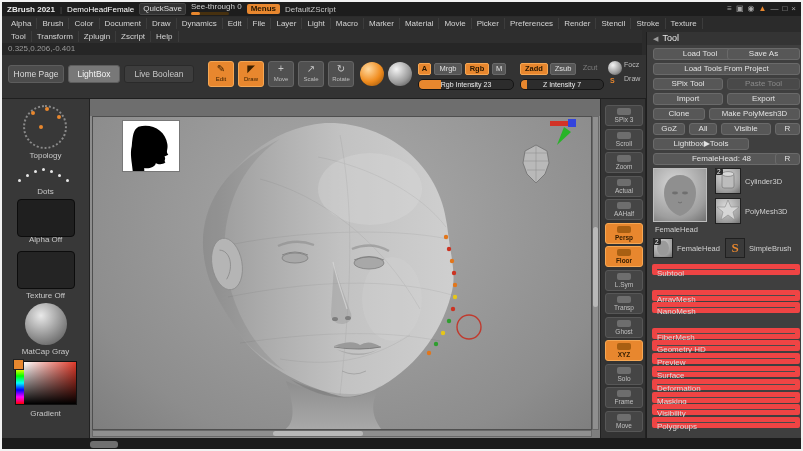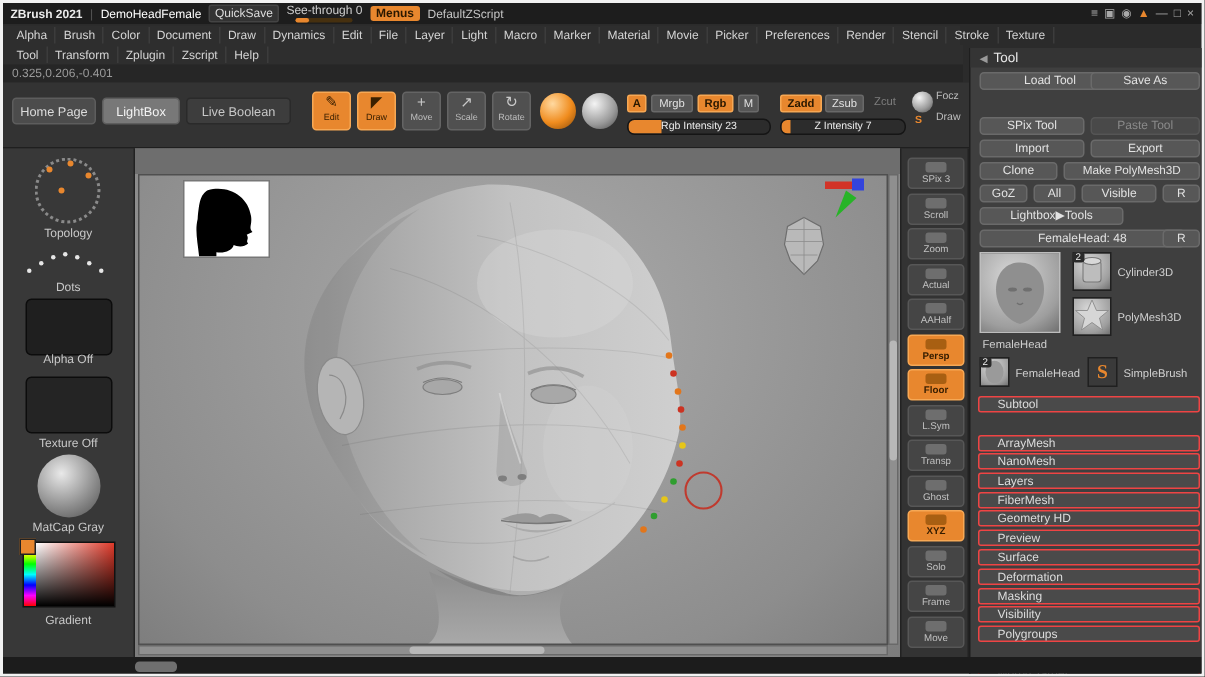--- a/index.html
+++ b/index.html
@@ -7,21 +7,21 @@
   .window{position:relative;width:803px;height:451px;background:#2b2b2b;border:2px solid #f2f2f2;overflow:hidden}
   .abs{position:absolute}
 
   
   .titlebar{left:0;top:0;right:0;height:14px;background:#1d1d1d;display:flex;align-items:center;gap:5px;padding:0 5px;font-size:8px;color:#cfcfcf;white-space:nowrap}
   .tb-app{color:#ececec;font-weight:bold}
   .tb-doc{color:#ffffff}
   .tb-sep{color:#555}
   .tb-stats{color:#9a9a9a;overflow:hidden}
   .tb-btn{color:#dddddd;background:#333;border:1px solid #444;border-radius:2px;padding:0 3px;line-height:10px;cursor:pointer}
-  .tb-seethrough{display:flex;flex-direction:column;align-items:center;line-height:8px}
+  .tb-seethrough{display:flex;flex-direction:column;align-items:flex-start;line-height:8px}
   .tb-track{width:38px;height:3px;background:#46300f;border-radius:2px;margin-top:1px;position:relative}
   .tb-track i{position:absolute;left:0;top:0;bottom:0;width:9px;background:#e8872e;border-radius:2px}
   .tb-menus{background:#e8872e;color:#2a1800;border-radius:2px;padding:0 4px;line-height:10px;font-weight:bold}
   .tb-script{color:#c5c5c5}
   .tb-icons{display:flex;gap:4px;margin-left:auto;align-items:center}
   .tb-ic{font-size:8px;color:#a8a8a8;line-height:10px}
   .tb-ic.orange{color:#e8872e}
 
   
   .menubar{left:0;right:161px;height:13px;background:#2e2e2e;display:flex;align-items:center;padding:0 4px;font-size:8px;color:#d4d4d4}
@@ -89,21 +89,21 @@
   .p-head{position:absolute;left:0;top:0;right:0;height:13px;background:#343434;color:#e8e8e8;font-size:9px;line-height:13px;padding-left:6px}
   .p-head .arr{color:#9a9a9a;margin-right:4px;font-size:7px}
   .p-btn{position:absolute;height:12px;background:#575757;border:1px solid #6a6a6a;border-radius:3px;color:#e2e2e2;font-size:8px;line-height:10px;text-align:center;cursor:pointer;white-space:nowrap;overflow:hidden}
   .p-btn.dim{background:#494949;color:#8a8a8a;border-color:#555}
   .p-btn.wide{font-size:7.8px}
   .thumb{position:absolute;border:1px solid #202020;background:radial-gradient(circle at 40% 30%, #d9d9d9, #9e9e9e 70%, #707070);cursor:pointer}
   .thumb.sel{border:1px solid #bdbdbd}
   .thumb .badge{position:absolute;left:-1px;top:-1px;background:#2a2a2a;color:#f0f0f0;font-size:6.5px;line-height:7px;padding:0 2px;border-radius:2px}
   .t-label{position:absolute;font-size:7.5px;color:#d0d0d0;cursor:default}
   .sbrush{display:flex;align-items:center;justify-content:center;background:#3a3a3a;color:#e8872e;font-weight:bold;font-size:13px;font-family:"Liberation Serif",serif}
-  .section{position:absolute;left:5px;width:148px;height:11px;background:#4a4a4a;border:1px solid #ef4444;border-radius:2px;color:#dcdcdc;font-size:8px;line-height:9px;padding-left:12px;cursor:pointer}
+  .section{position:absolute;left:5px;width:148px;height:11px;background:#4a4a4a;border:5px solid #ef4444;border-radius:2px;color:#dcdcdc;font-size:8px;line-height:9px;padding-left:0;cursor:pointer}
 
   
   .bottombar{left:0;top:436px;right:0;height:13px;background:#1c1c1c}
   .bb-thumb{position:absolute;left:88px;top:3px;width:28px;height:7px;background:#6f6f6f;border-radius:3px;cursor:pointer}
 </style>
 </head>
 <body>
 
 <div class="window">
 
@@ -415,20 +415,21 @@
   </div>
 
   <div class="panel abs">
     <div class="p-head">
       <span class="arr">◀</span><span>Tool</span>
     </div>
 
     <div class="p-btn" style="left:6px;top:16px;width:94px">Load Tool</div>
     <div class="p-btn" style="left:80px;top:16px;width:73px">Save As</div>
 
+    <div class="p-btn wide" style="left:6px;top:31px;width:147px">Load Tools From Project</div>
 
     <div class="p-btn" style="left:6px;top:46px;width:70px">SPix Tool</div>
     <div class="p-btn dim" style="left:80px;top:46px;width:73px">Paste Tool</div>
 
     <div class="p-btn" style="left:6px;top:61px;width:70px">Import</div>
     <div class="p-btn" style="left:80px;top:61px;width:73px">Export</div>
 
     <div class="p-btn" style="left:6px;top:76px;width:52px">Clone</div>
     <div class="p-btn wide" style="left:62px;top:76px;width:91px">Make PolyMesh3D</div>
 
@@ -475,21 +476,20 @@
       </svg>
     </div>
     <div class="t-label" style="left:30px;top:212px">FemaleHead</div>
 
     <div class="thumb sbrush" style="left:78px;top:206px;width:20px;height:20px">S</div>
     <div class="t-label" style="left:102px;top:212px">SimpleBrush</div>
 
     <div class="section" style="top:232px">Subtool</div>
     <div class="section" style="top:258px">ArrayMesh</div>
     <div class="section" style="top:270px">NanoMesh</div>
-    <div class="section" style="top:283px">Layers</div>
     <div class="section" style="top:296px">FiberMesh</div>
     <div class="section" style="top:308px">Geometry HD</div>
     <div class="section" style="top:321px">Preview</div>
     <div class="section" style="top:334px">Surface</div>
     <div class="section" style="top:347px">Deformation</div>
     <div class="section" style="top:360px">Masking</div>
     <div class="section" style="top:372px">Visibility</div>
     <div class="section" style="top:385px">Polygroups</div>
     <div class="section" style="top:411px">Morph Target</div>
   </div>

